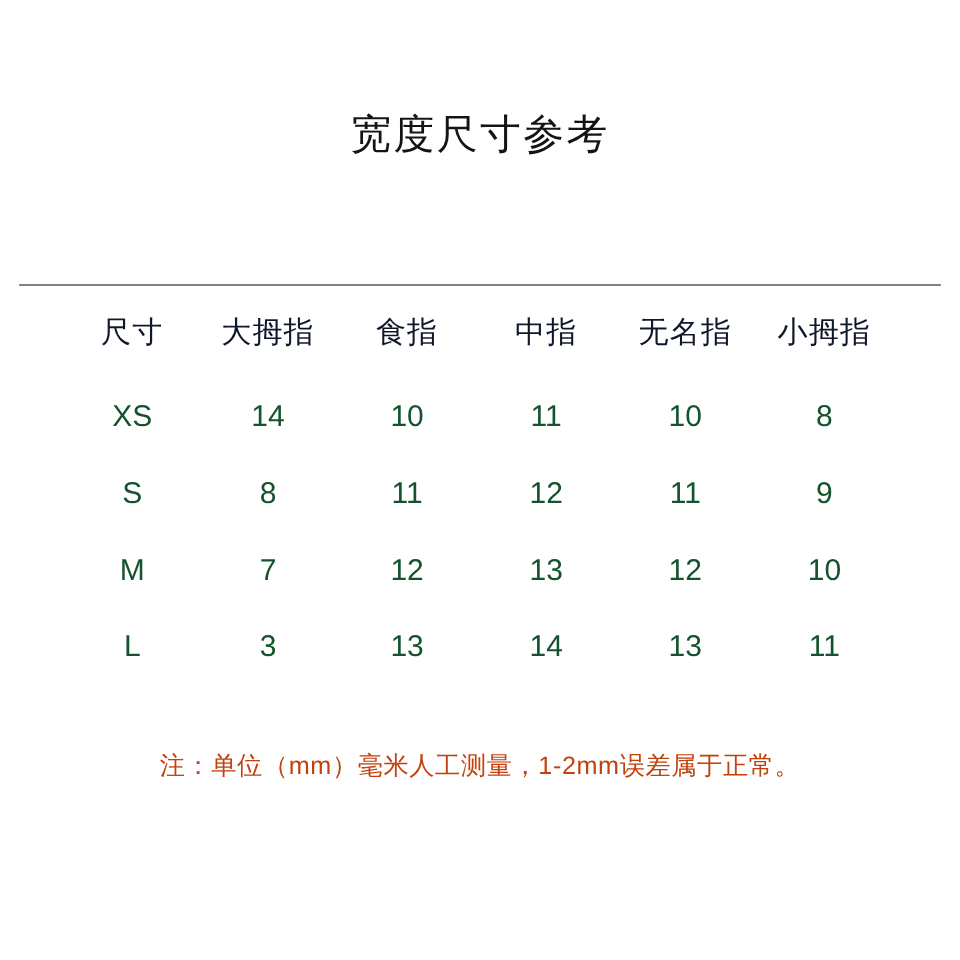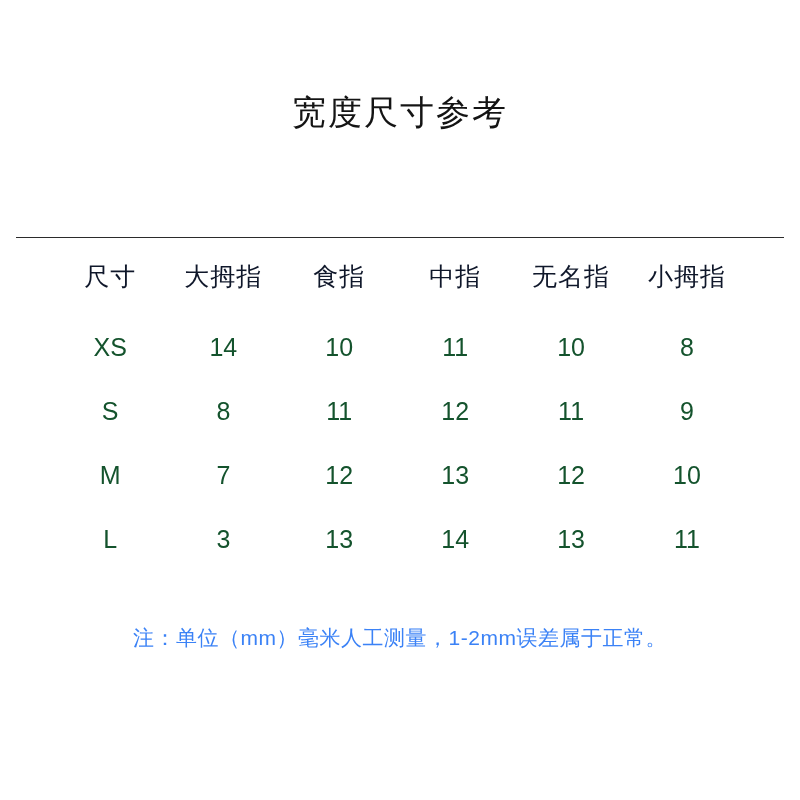--- a/index.html
+++ b/index.html
@@ -60,21 +60,21 @@
     font-size: 25px;
     color: #14532d;
     height: 64px;
     vertical-align: middle;
   }
   .col-size { width: 16%; }
   .col-data { width: 16.8%; }
   .note {
     text-align: center;
     font-size: 21px;
-    color: #3b82f6;
+    color: #c2410c;
     margin: 0;
     padding-top: 52px;
     letter-spacing: 0.5px;
   }
 </style>
 </head>
 <body>
 
 <div class="page">
 

